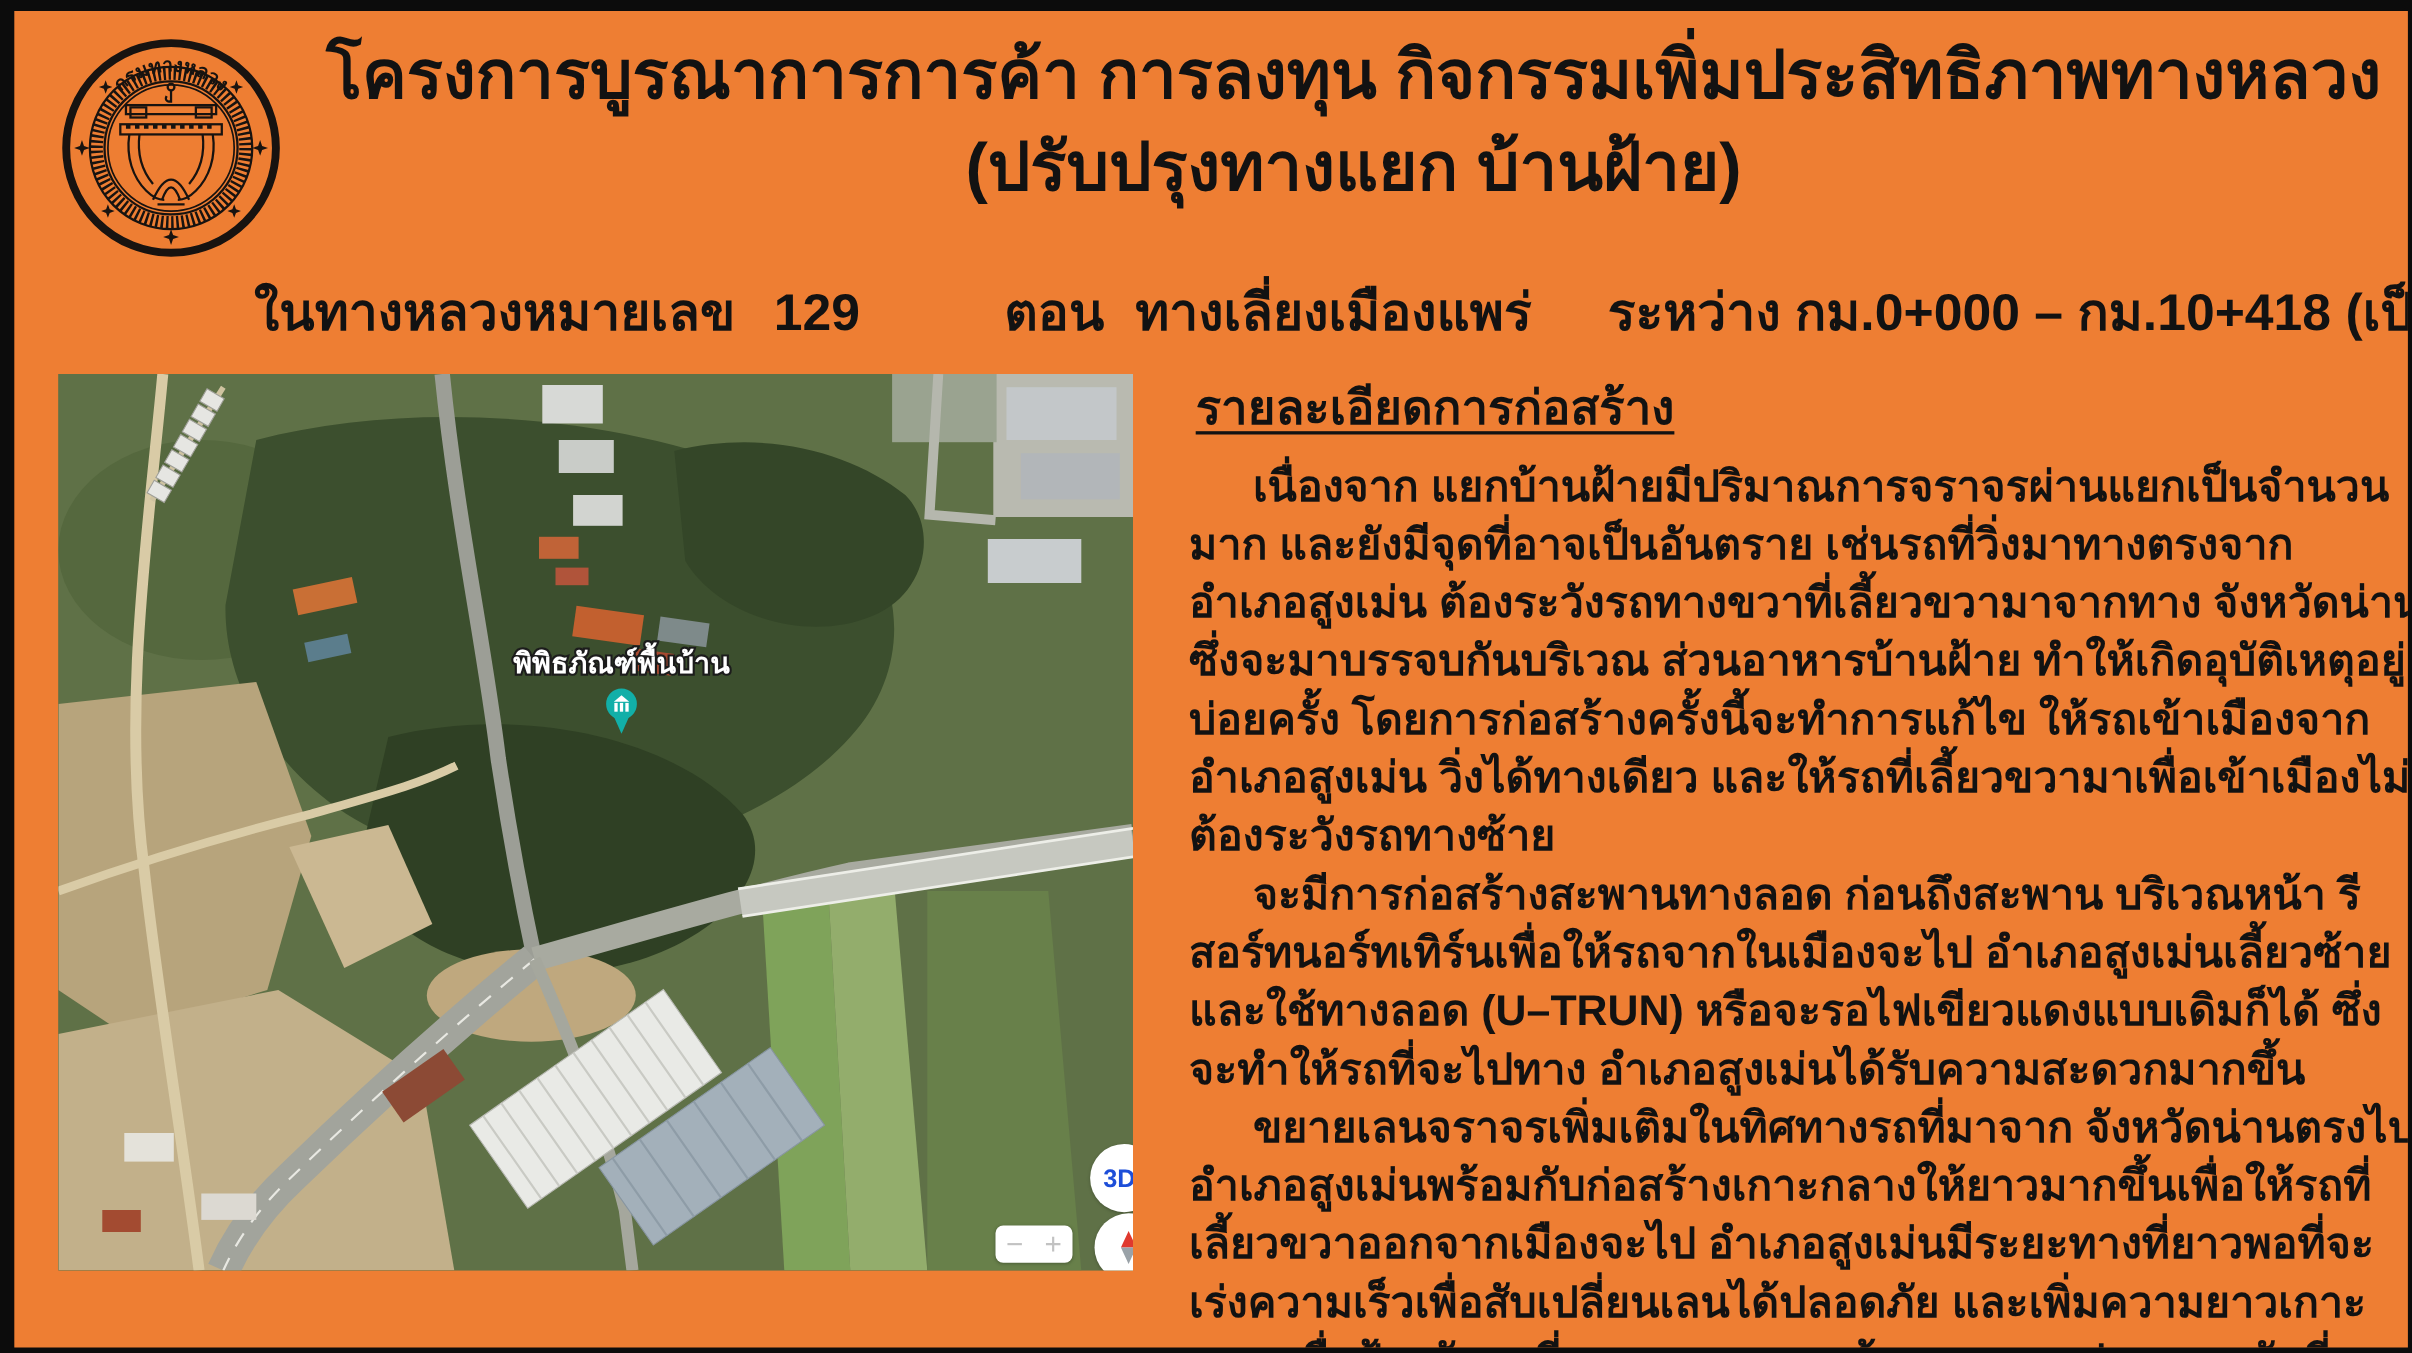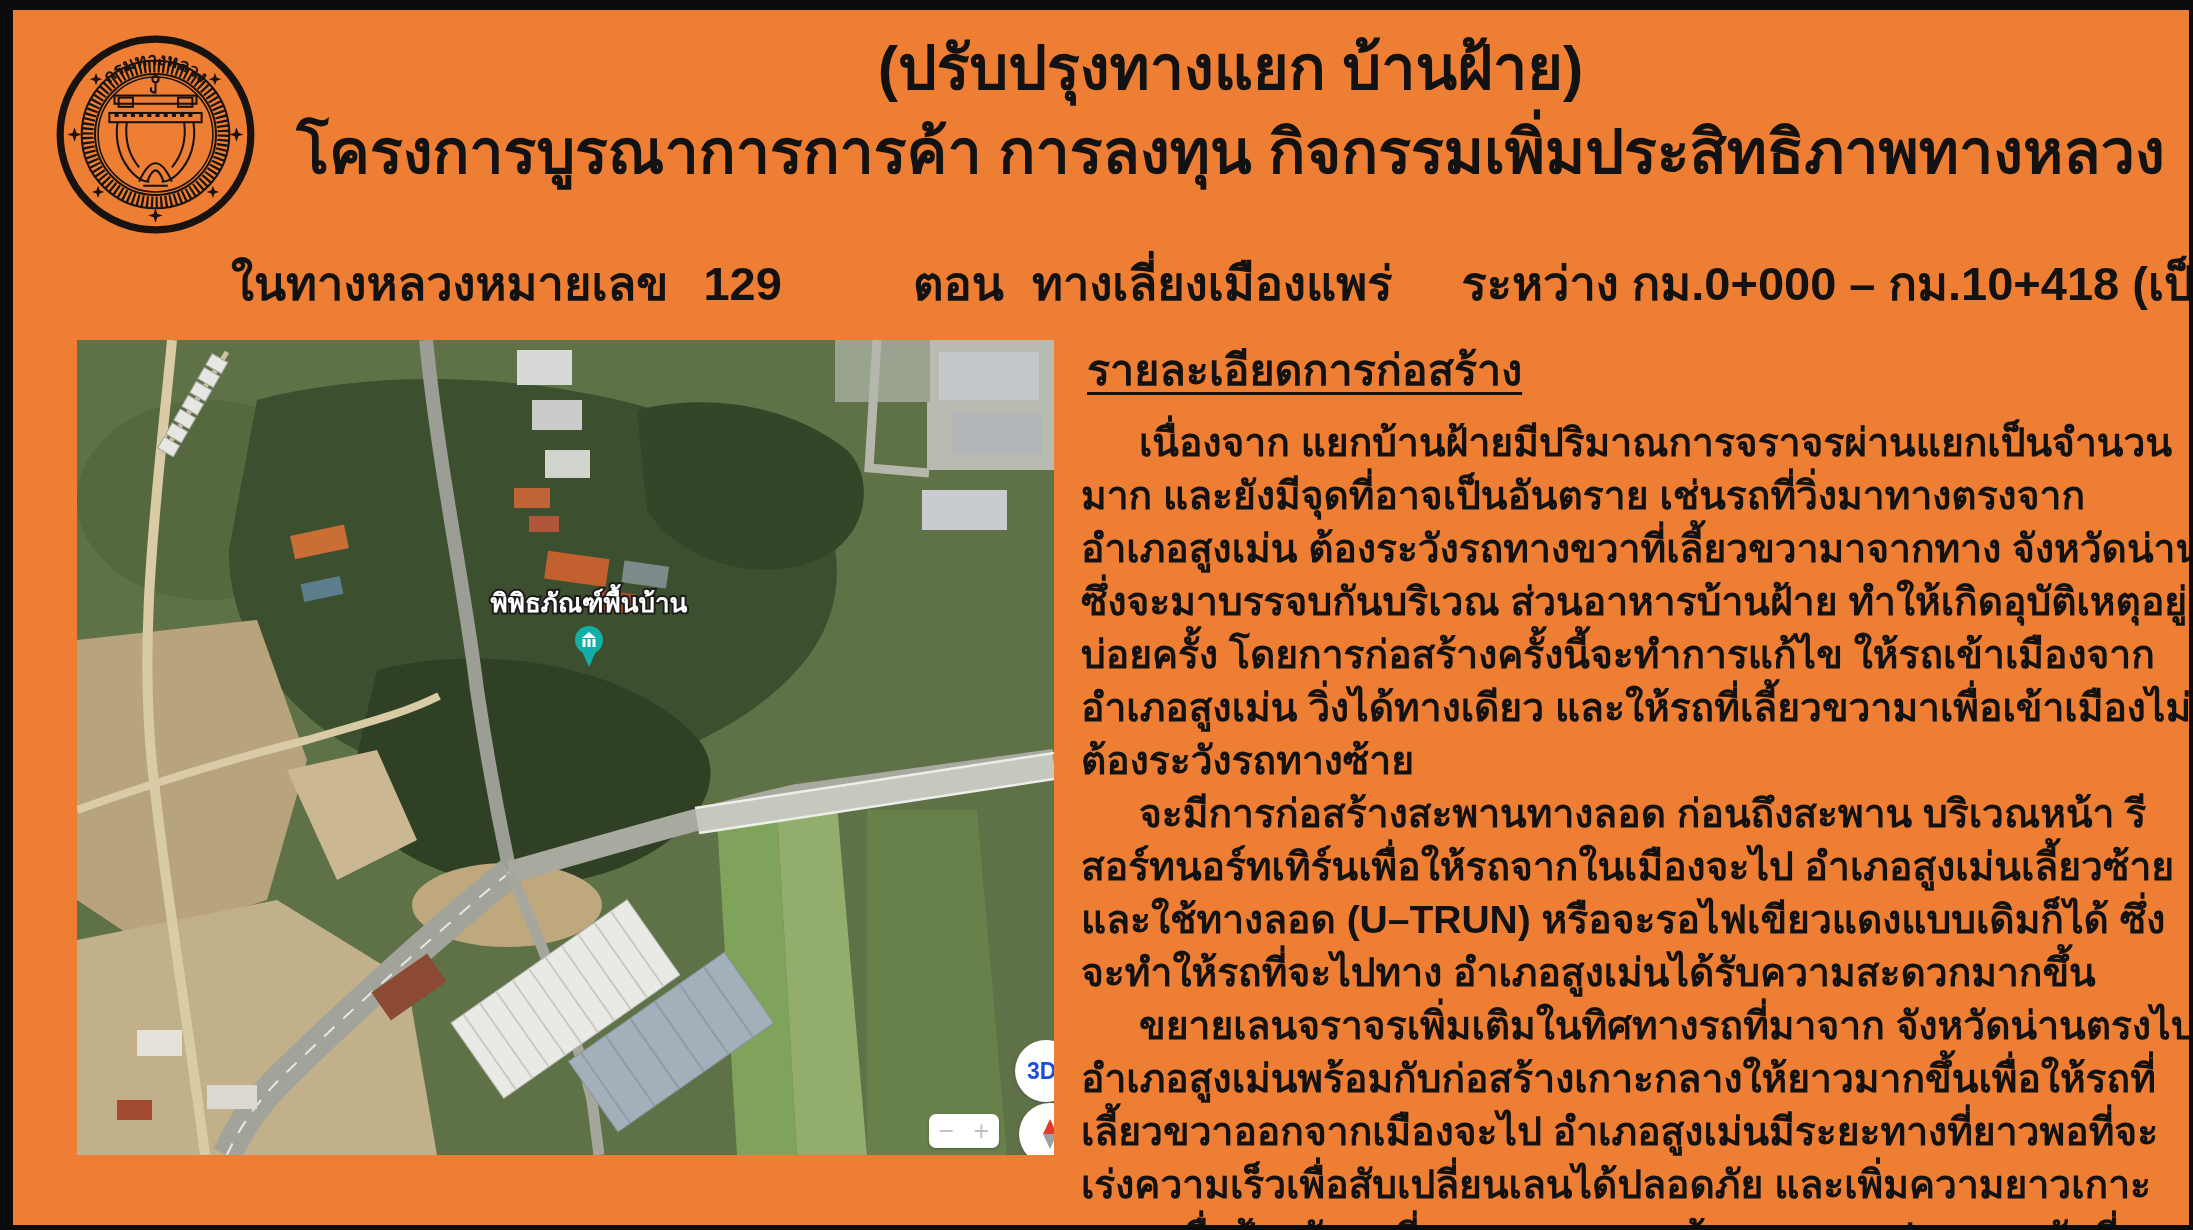--- a/index.html
+++ b/index.html
@@ -14,21 +14,21 @@
   .titles{position:absolute;left:265px;top:16px;width:1905px;text-align:center;color:#121212;font-weight:700;}
   .title-line{font-size:61px;line-height:84px;white-space:nowrap;}
 
   
   .route{position:absolute;left:218px;top:236px;width:1960px;color:#121212;font-weight:700;font-size:47px;white-space:nowrap;}
   .route .num{margin-left:22px;font-family:"Liberation Sans",sans-serif;}
   .route .sec{margin-left:118px;font-family:Liberation Mono, monospace;}
   .route .rng{margin-left:56px;}
 
   
-  .map{position:absolute;left:64px;top:330px;width:977px;height:815px;overflow:hidden;background:#5f7147;}
+  .map{position:absolute;left:40px;top:330px;width:977px;height:815px;overflow:hidden;background:#5f7147;}
   .map svg.sat{position:absolute;left:0;top:0;width:100%;height:100%;}
   .ctrl{position:absolute;background:#ffffff;box-shadow:0 1px 3px rgba(0,0,0,.25);}
   .btn3d{left:938px;top:700px;width:62px;height:62px;border-radius:50%;display:flex;align-items:center;justify-content:flex-start;padding-left:12px;box-sizing:border-box;color:#1d4ed8;font-size:23px;font-weight:700;}
   .zoompill{left:852px;top:774px;width:70px;height:34px;border-radius:7px;display:flex;align-items:center;justify-content:space-around;color:#c2c2c2;font-size:27px;font-weight:400;}
   .zoompill span{line-height:30px;}
   .compass{left:942px;top:763px;width:62px;height:62px;border-radius:50%;display:flex;flex-direction:column;align-items:center;justify-content:center;}
   .needle-n{width:0;height:0;border-left:7px solid transparent;border-right:7px solid transparent;border-bottom:15px solid #e0392e;}
   .needle-s{width:0;height:0;border-left:7px solid transparent;border-right:7px solid transparent;border-top:15px solid #9aa2a8;}
   .maplabel{font-family:"Liberation Sans","DejaVu Sans",sans-serif;font-size:26px;font-weight:700;fill:#ffffff;stroke:#1c1c1c;stroke-width:4px;paint-order:stroke;}
 
@@ -92,22 +92,22 @@
     </g>
     <defs>
           <path id="sealArc" d="M 36,96 A 64,64 0 0 1 164,96"></path>
         </defs>
     <text font-size="17" font-weight="700" fill="#181310">
       <textPath href="#sealArc" startOffset="50%" text-anchor="middle">กรมทางหลวง</textPath>
     </text>
   </svg>
 
   <div class="titles">
+    <div class="title-line">โครงการบูรณาการการค้า การลงทุน กิจกรรมเพิ่มประสิทธิภาพทางหลวง</div>
     <div class="title-line">(ปรับปรุงทางแยก บ้านฝ้าย)</div>
-    <div class="title-line">โครงการบูรณาการการค้า การลงทุน กิจกรรมเพิ่มประสิทธิภาพทางหลวง</div>
   </div>
 
   <div class="route">
     <span>ในทางหลวงหมายเลข</span>
     <span class="num">129</span>
     <span class="sec">ตอน ทางเลี่ยงเมืองแพร่</span>
     <span class="rng">ระหว่าง กม.0+000 – กม.10+418 (เป็นช่วงๆ)</span>
   </div>
 
   <div class="map">

